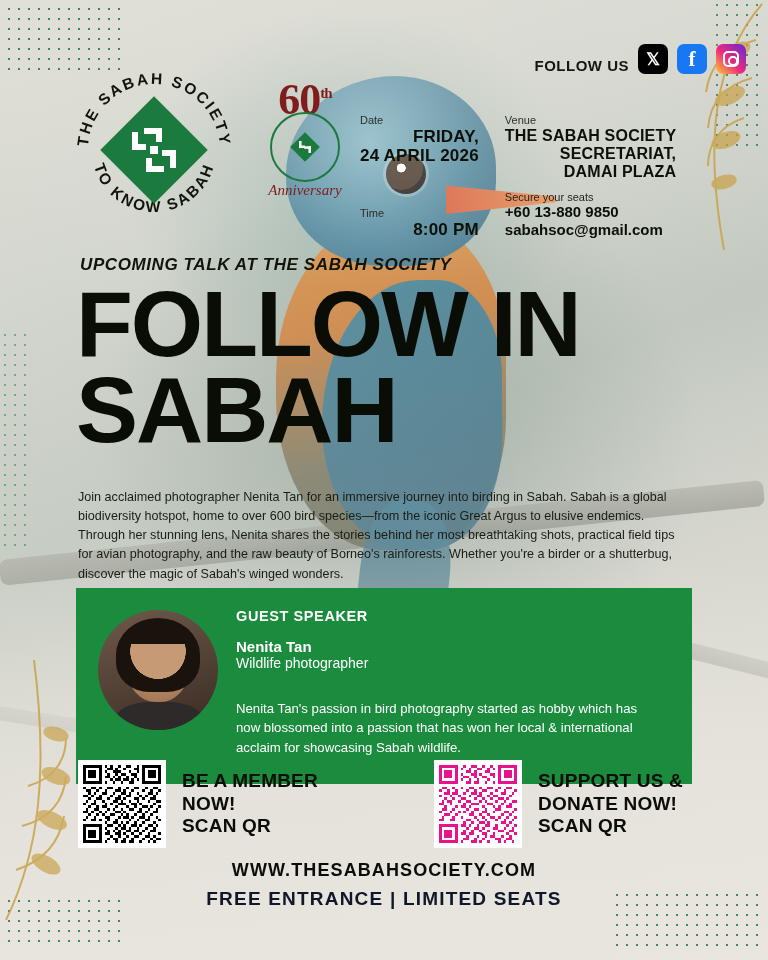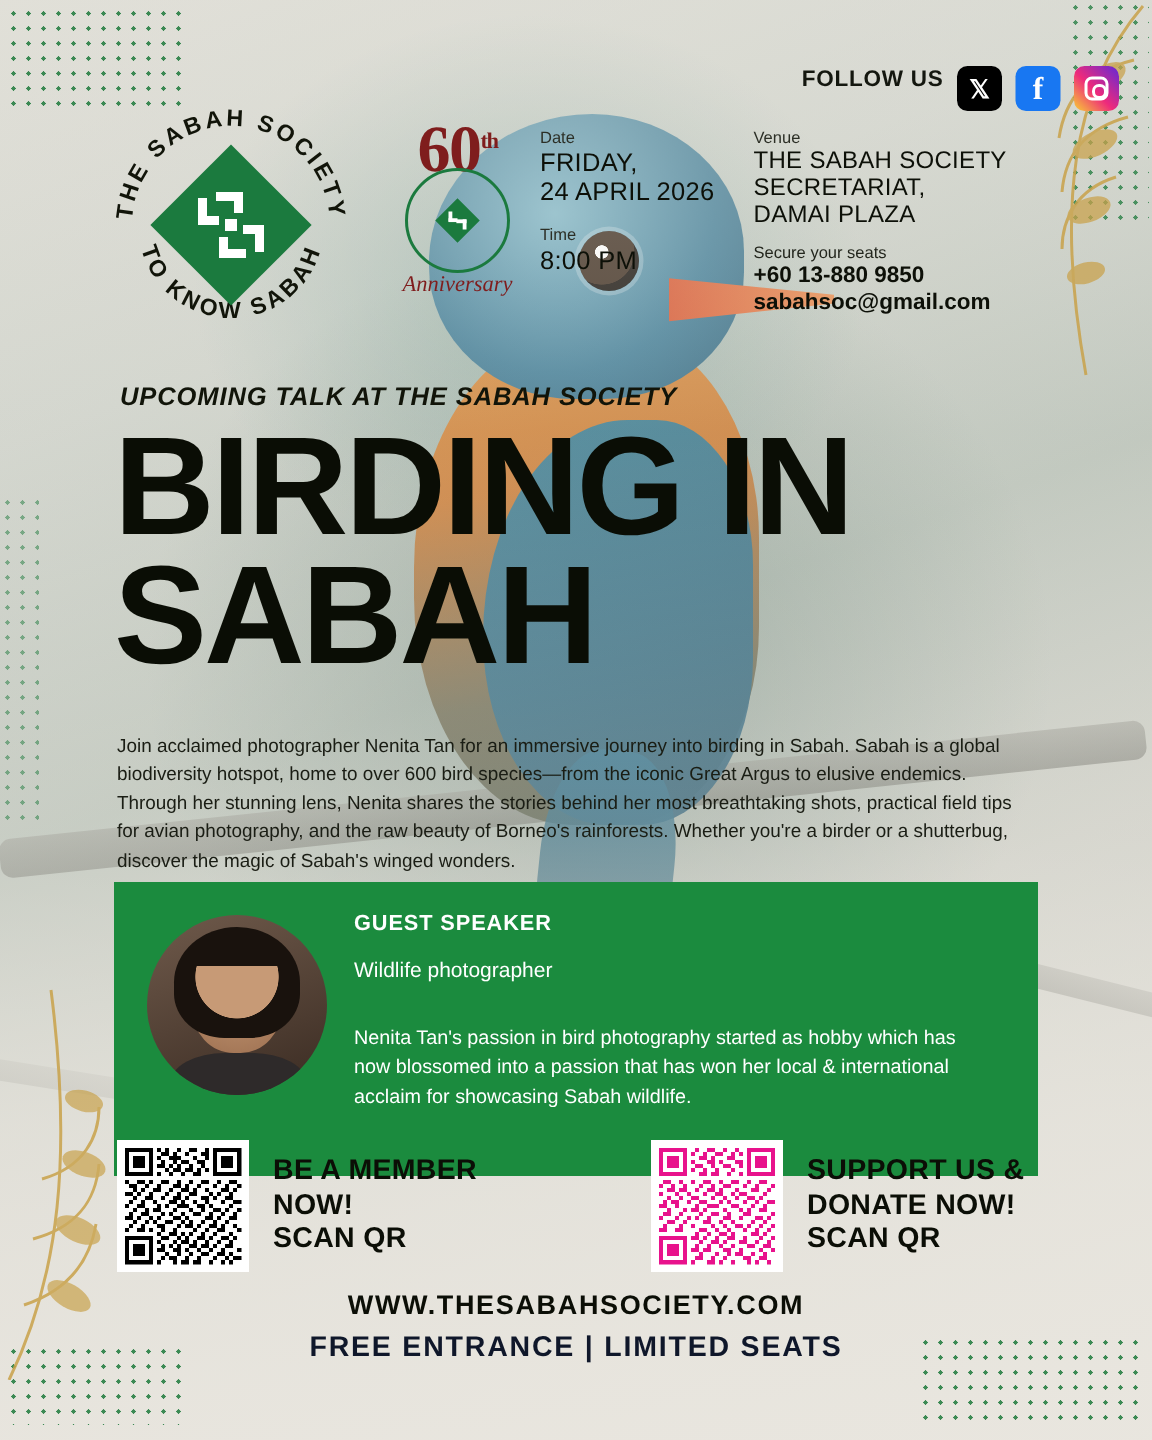--- a/index.html
+++ b/index.html
@@ -88,21 +88,21 @@
   .dots.ml { left: 0px; top: 330px; width: 26px; height: 220px; opacity:.5; }
 
   
   .leaf { position: absolute; opacity: .85; }
   .leaf.tr { right: 4px; top: 0px; width: 120px; height: 300px; }
   .leaf.bl { left: 0px; bottom: 40px; width: 130px; height: 300px; }
 
   
   .follow-row {
     position: absolute; right: 22px; top: 44px;
-    display: flex; align-items: flex-start; gap: 9px;
+    display: flex; align-items: flex-end; gap: 9px;
   }
   .follow-label { font-weight: bold; font-size: 15px; letter-spacing: .5px; color: #14170f; }
   .soc {
     width: 30px; height: 30px; border-radius: 7px;
     display: flex; align-items: center; justify-content: center;
     color: #fff; font-weight: bold; font-size: 17px;
   }
   .soc.x { background: #000; }
   .soc.fb { background: #1877f2; font-family: "Liberation Serif", serif; font-size: 21px; }
   .soc.ig { background: linear-gradient(45deg,#f9ce34,#ee2a7b 45%,#6228d7); }
@@ -129,22 +129,22 @@
   }
   .anniv .ringtext .mini { width: 30px; height: 30px; }
   .anniv .word {
     position: absolute; left: 0; right: 0; top: 104px;
     font-family: "Liberation Serif", serif; font-style: italic;
     font-size: 15px; color: #7f1d1d;
   }
 
   
   .meta { position: absolute; left: 360px; top: 86px; display: flex; gap: 26px; }
-  .meta .lbl { font-size: 11px; color: #2c2f26; margin-bottom: 1px; }
-  .meta .val { font-size: 17px; font-weight: normal; color: #0d1008; line-height: 1.12; letter-spacing:.2px; }
+  .meta .lbl { font-size: 11px; color: #2c2f26; margin-bottom: 1px; margin-top: 28px; }
+  .meta .val { font-size: 17px; font-weight: bold; color: #0d1008; line-height: 1.12; letter-spacing:.2px;text-align:right; }
   .meta .spacer { height: 14px; }
   .meta-col.venue .val { font-size: 16px; }
   .meta-col.venue .sub { font-size: 11px; color: #23261d; margin-top: 10px; }
   .meta-col.venue .contact { font-size: 15px; font-weight: bold; color: #0d1008; line-height: 1.25; }
 
   
   .kicker {
     position: absolute; left: 80px; top: 255px;
     font-size: 17px; font-weight: bold; font-style: italic;
     letter-spacing: .6px; color: #111409;
@@ -344,33 +344,34 @@
       <div class="val">SECRETARIAT,</div>
       <div class="val">DAMAI PLAZA</div>
       <div class="sub">Secure your seats</div>
       <div class="contact">+60 13-880 9850</div>
       <div class="contact">sabahsoc@gmail.com</div>
     </div>
   </div>
 
   <div class="kicker">UPCOMING TALK AT THE SABAH SOCIETY</div>
   <div class="title">
-    <span class="l1">BIRDING IN</span>
+    <span class="l1">FOLLOW IN</span>
     <span class="l2">SABAH</span>
   </div>
   <div class="body-copy">Join acclaimed photographer Nenita Tan for an immersive journey into birding in Sabah. Sabah is a global biodiversity hotspot, home to over 600 bird species—from the iconic Great Argus to elusive endemics. Through her stunning lens, Nenita shares the stories behind her most breathtaking shots, practical field tips for avian photography, and the raw beauty of Borneo's rainforests. Whether you're a birder or a shutterbug, discover the magic of Sabah's winged wonders.</div>
 
   <div class="speaker">
     <div class="photo">
       <div class="torso"></div>
       <div class="face"></div>
       <div class="hair"></div>
     </div>
     <div class="info">
       <div class="hdr">GUEST SPEAKER</div>
+      <div class="nm">Nenita Tan</div>
       <div class="role">Wildlife photographer</div>
       <div class="bio">Nenita Tan's passion in bird photography started as hobby which has now blossomed into a passion that has won her local &amp; international acclaim for showcasing Sabah wildlife.</div>
     </div>
   </div>
 
   <div class="qr-block left">
     <div class="qr">
       <svg viewBox="0 0 29 29" xmlns="http://www.w3.org/2000/svg" shape-rendering="crispEdges">
         <rect width="29" height="29" fill="#fff"></rect>
         <g fill="#000">

